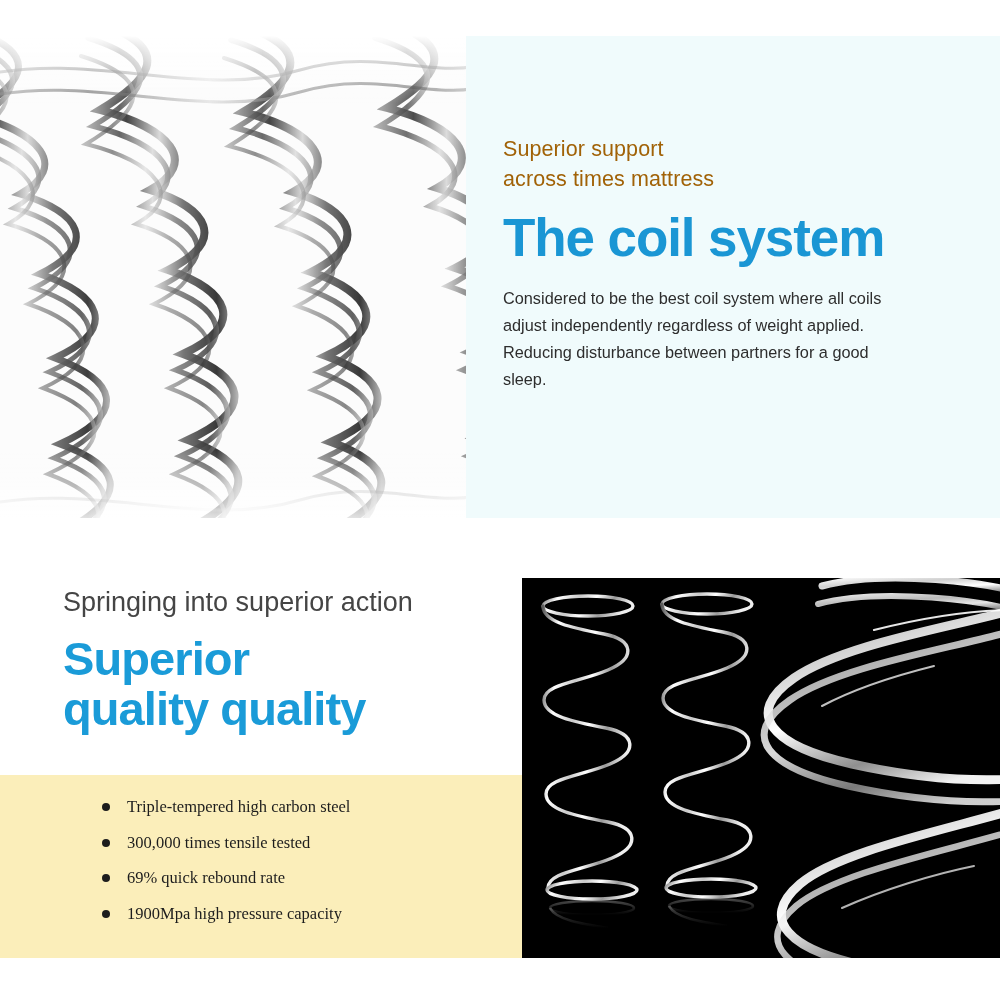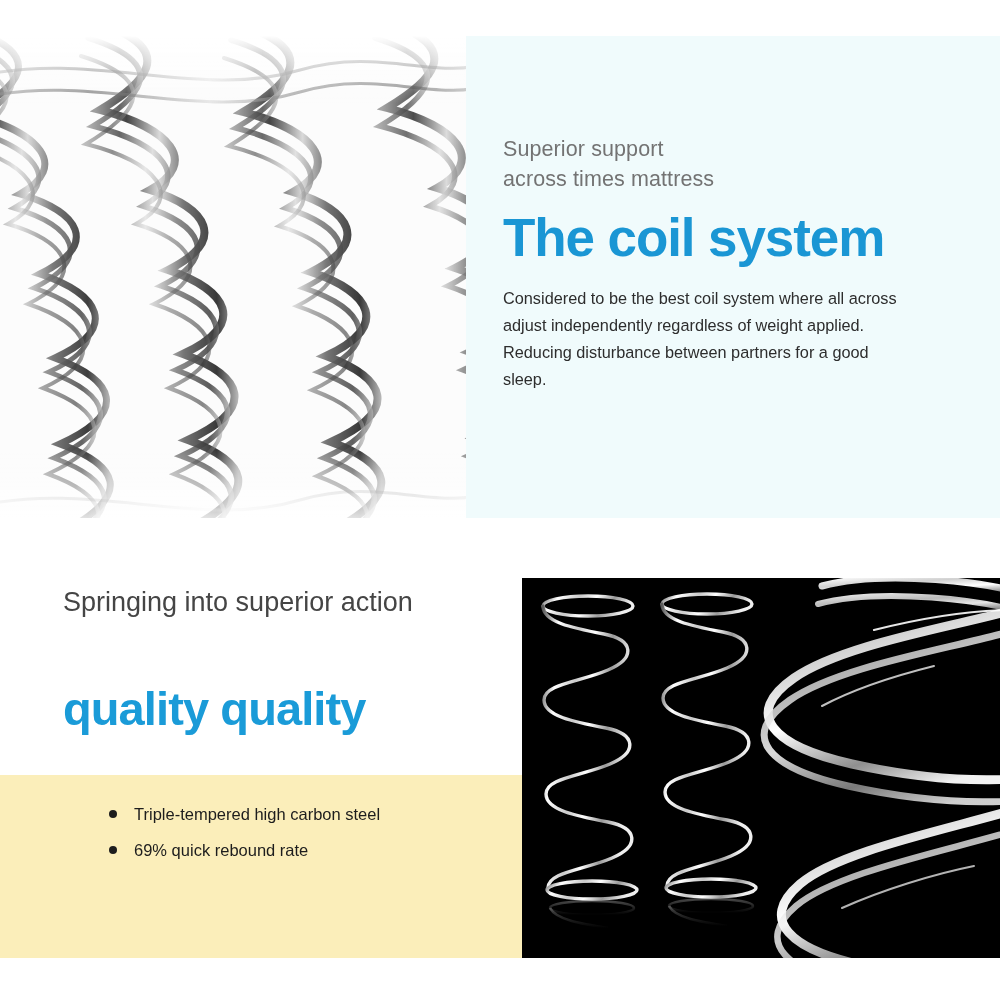--- a/index.html
+++ b/index.html
@@ -33,21 +33,21 @@
     background: #fdfdfd;
   }
   .coil-canvas { display: block; width: 100%; height: 100%; }
 
   #top-copy {
     position: absolute;
     left: 503px; top: 98px;
     width: 420px;
   }
   .eyebrow {
-    color: #737373;
+    color: #a16207;
     font-size: 21.5px;
     line-height: 1.40;
     font-weight: 400;
     letter-spacing: .1px;
     margin: 0;
   }
   .headline {
     color: #1a96d4;
     font-size: 53px;
     line-height: 1.04;
@@ -93,23 +93,24 @@
     margin: 14px 0 0 0;
   }
 
   #spec-band {
     position: absolute;
     left: 0; top: 257px;
     width: 522px; height: 183px;
     background: #fbeeba;
   }
   #spec-list {
-    margin: 7px;
+    margin: 0;
     padding: 24px 0 0 102px;
     list-style: none;
+    font-family: Liberation Serif, serif;
   }
   #spec-list li {
     position: relative;
     color: #1d1d1d;
     font-size: 16.5px;
     line-height: 1.0;
     margin-bottom: 19px;
     padding-left: 25px;
   }
   #spec-list li::before {
@@ -190,38 +191,40 @@
         <rect x="0" y="0" width="466" height="482" fill="url(#fadeTop)"></rect>
       </svg>
     </div>
 
     <div id="top-copy">
       <p class="eyebrow">
         <span>Superior support</span><br>
         <span>across times mattress</span>
       </p>
       <h1 class="headline">The coil system</h1>
-      <p class="bodycopy">Considered to be the best coil system where all across adjust independently regardless of weight applied. Reducing disturbance between partners for a good sleep.</p>
+      <p class="bodycopy">Considered to be the best coil system where all coils adjust independently regardless of weight applied. Reducing disturbance between partners for a good sleep.</p>
     </div>
   </section>
 
   <section id="bottom-section">
 
     <div id="bottom-copy">
       <p class="eyebrow2">Springing into superior action</p>
       <h2 class="headline2">
-        <br>
+        <span>Superior</span><br>
         <span>quality quality</span>
       </h2>
     </div>
 
     <div id="spec-band">
       <ul id="spec-list">
         <li>Triple-tempered high carbon steel</li>
+        <li>300,000 times tensile tested</li>
         <li>69% quick rebound rate</li>
+        <li>1900Mpa high pressure capacity</li>
       </ul>
     </div>
 
     <div id="bottom-photo">
       <svg class="coil-canvas" viewBox="0 0 478 380" preserveAspectRatio="none">
         <defs>
           <linearGradient id="chrome" x1="0" y1="0" x2="1" y2="0.2">
             <stop offset="0%" stop-color="#5a5a5a"></stop>
             <stop offset="18%" stop-color="#ffffff"></stop>
             <stop offset="40%" stop-color="#c9c9c9"></stop>

